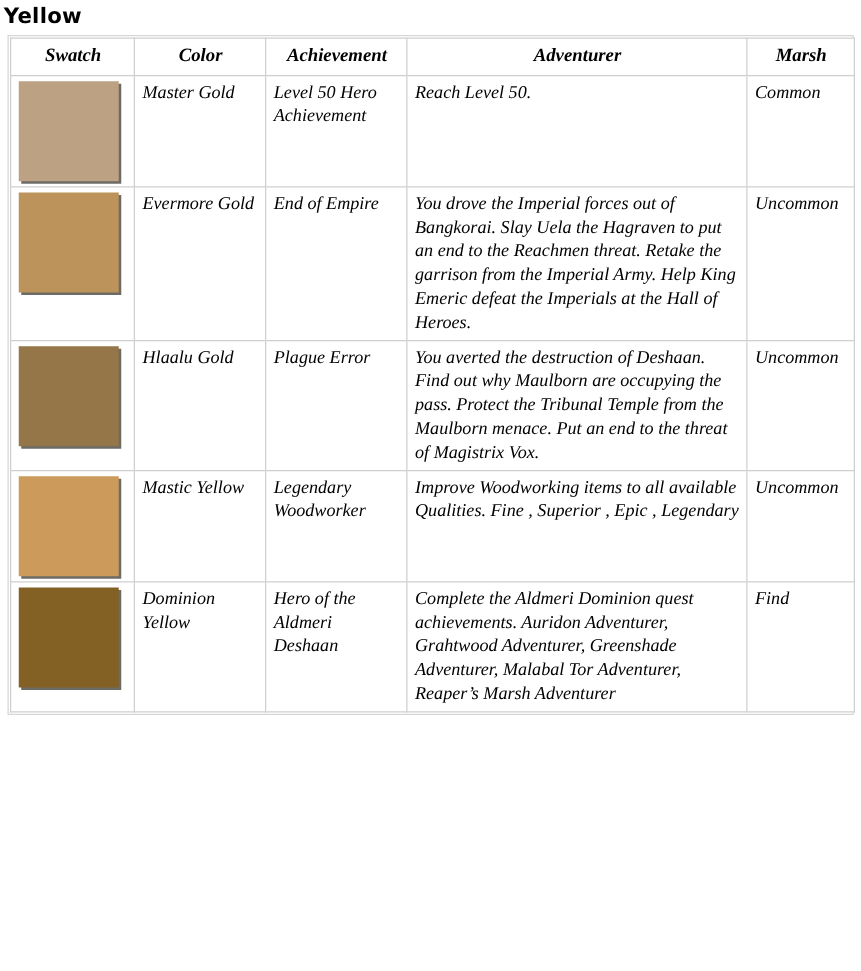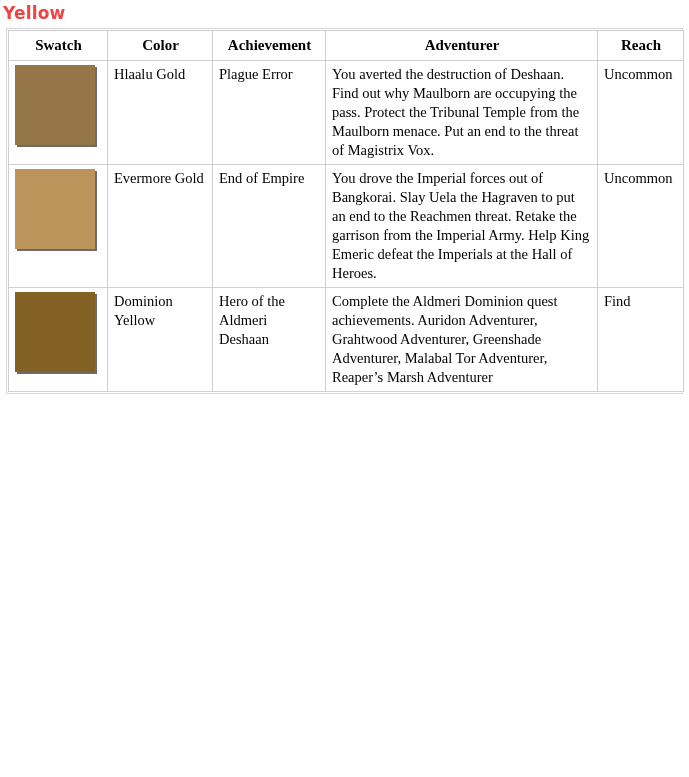--- a/index.html
+++ b/index.html
@@ -12,31 +12,32 @@
     height: 777px;
     overflow: hidden;
     font-family: "Liberation Serif", serif;
     color: #000000;
   }
 
   .page-title {
     font-family: "DejaVu Sans", sans-serif;
     font-weight: bold;
     font-size: 17px;
-    color: #ef4444;
+    color: #000000;
     margin: 3px 0 0 3px;
     letter-spacing: 0.2px;
     line-height: 20px;
   }
 
   .table-frame {
     margin: 5px 6px 0 6px;
     border: 1px solid #d6d6d6;
     padding: 1px;
     background: #ffffff;
+    font-style: italic;
   }
 
   table.color-table {
     border-collapse: collapse;
     width: 100%;
     table-layout: fixed;
     background: #ffffff;
   }
 
   table.color-table th,
@@ -89,40 +90,58 @@
       <col class="c-ach">
       <col class="c-desc">
       <col class="c-rar">
     </colgroup>
     <thead>
       <tr>
         <th>Swatch</th>
         <th>Color</th>
         <th>Achievement</th>
         <th>Adventurer</th>
-        <th>Reach</th>
+        <th>Marsh</th>
       </tr>
     </thead>
     <tbody id="table-body">
+        <tr>
+          <td class="swatch-cell">
+            <div class="swatch" style="background: rgb(189, 161, 131);"></div>
+          </td>
+          <td>Master Gold</td>
+          <td>Level 50 Hero Achievement</td>
+          <td class="desc-cell">Reach Level 50.</td>
+          <td>Common</td>
+        </tr>
+        <tr>
+          <td class="swatch-cell">
+            <div class="swatch" style="background: rgb(187, 147, 91);"></div>
+          </td>
+          <td>Evermore Gold</td>
+          <td>End of Empire</td>
+          <td class="desc-cell">You drove the Imperial forces out of Bangkorai. Slay Uela the Hagraven to put an end to the Reachmen threat. Retake the garrison from the Imperial Army. Help King Emeric defeat the Imperials at the Hall of Heroes.</td>
+          <td>Uncommon</td>
+        </tr>
         <tr>
           <td class="swatch-cell">
             <div class="swatch" style="background: rgb(148, 118, 72);"></div>
           </td>
           <td>Hlaalu Gold</td>
           <td>Plague Error</td>
           <td class="desc-cell">You averted the destruction of Deshaan. Find out why Maulborn are occupying the pass. Protect the Tribunal Temple from the Maulborn menace. Put an end to the threat of Magistrix Vox.</td>
           <td>Uncommon</td>
         </tr>
         <tr>
           <td class="swatch-cell">
-            <div class="swatch" style="background: rgb(187, 147, 91);"></div>
+            <div class="swatch" style="background: rgb(204, 155, 91);"></div>
           </td>
-          <td>Evermore Gold</td>
-          <td>End of Empire</td>
-          <td class="desc-cell">You drove the Imperial forces out of Bangkorai. Slay Uela the Hagraven to put an end to the Reachmen threat. Retake the garrison from the Imperial Army. Help King Emeric defeat the Imperials at the Hall of Heroes.</td>
+          <td>Mastic Yellow</td>
+          <td>Legendary Woodworker</td>
+          <td class="desc-cell">Improve Woodworking items to all available Qualities. Fine , Superior , Epic , Legendary</td>
           <td>Uncommon</td>
         </tr>
         <tr>
           <td class="swatch-cell">
             <div class="swatch" style="background: rgb(131, 97, 37);"></div>
           </td>
           <td>Dominion Yellow</td>
           <td>Hero of the Aldmeri Deshaan</td>
           <td class="desc-cell">Complete the Aldmeri Dominion quest achievements. Auridon Adventurer, Grahtwood Adventurer, Greenshade Adventurer, Malabal Tor Adventurer, Reaper’s Marsh Adventurer</td>
           <td>Find</td>

